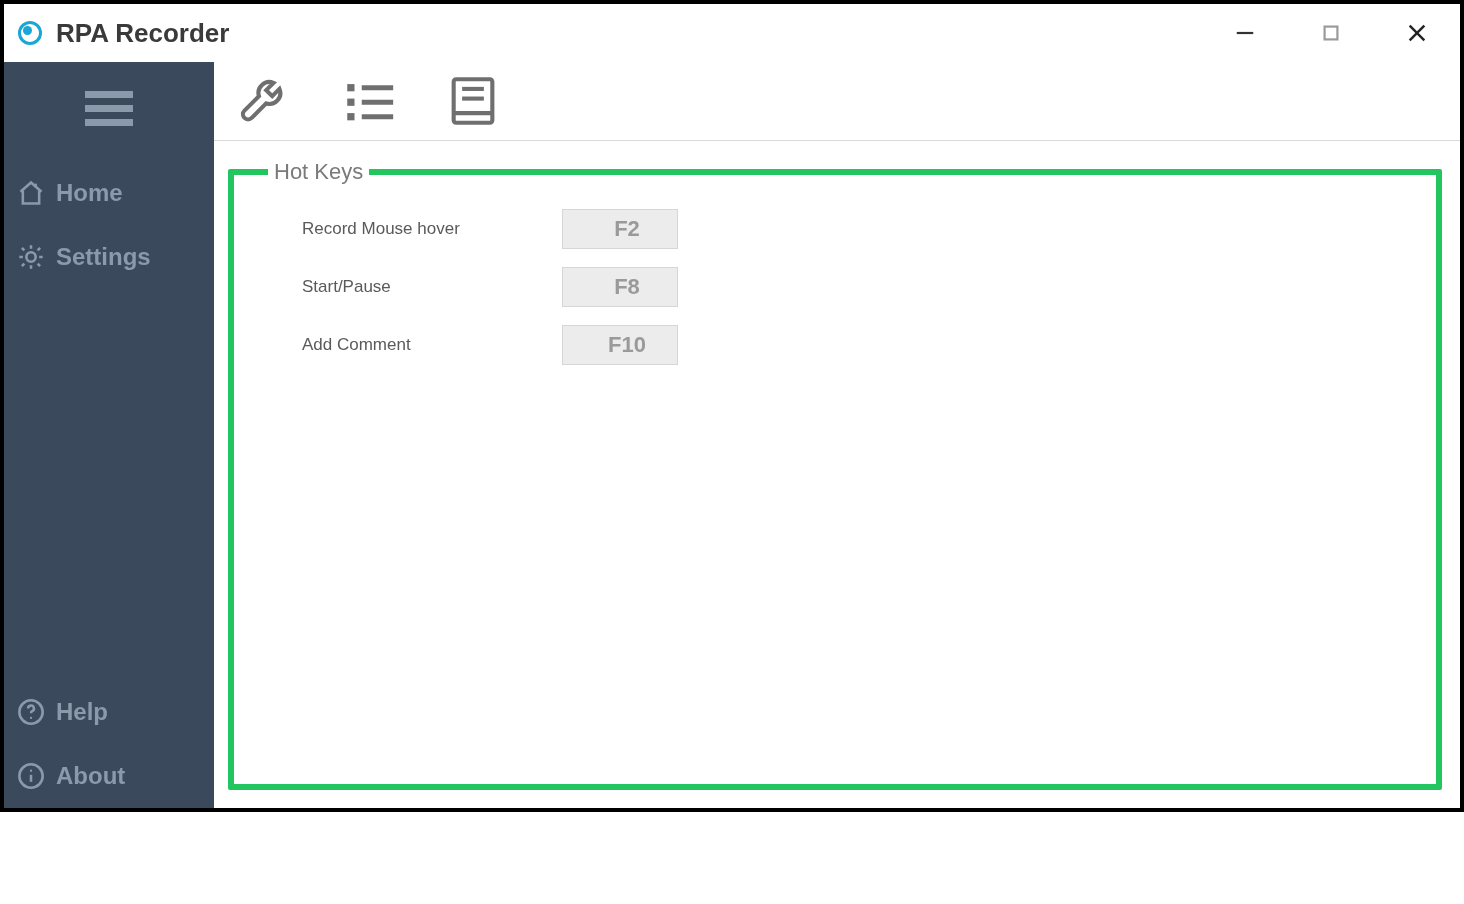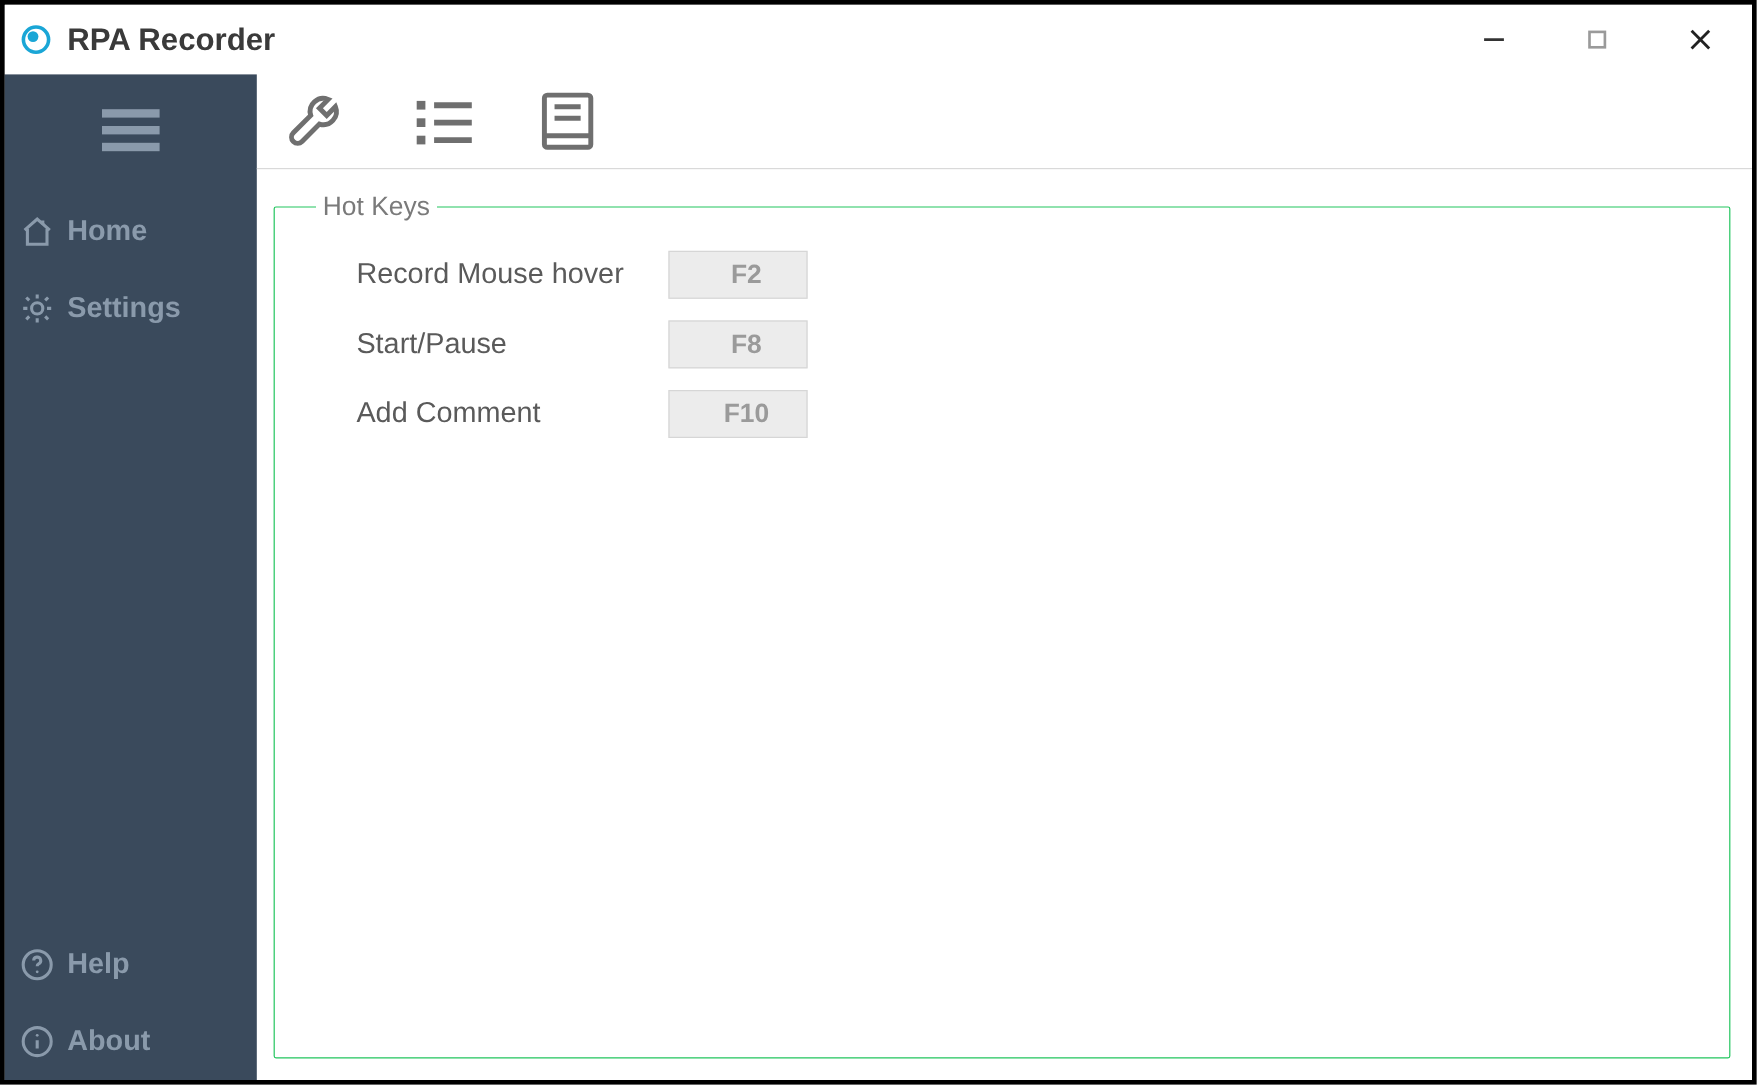--- a/index.html
+++ b/index.html
@@ -5,21 +5,21 @@
   * { box-sizing: border-box; }
   html, body {
     margin: 0; padding: 0;
     width: 1464px; height: 904px;
     font-family: "Segoe UI", Arial, sans-serif;
     background: #ffffff;
     color: #4a4a4a;
     overflow: hidden;
   }
   .window {
-    width: 1464px; height: 904px;
+    width: 1464px; height: 812px;
     border: 4px solid #000;
     display: flex;
     flex-direction: column;
     background: #fff;
   }
   
   .titlebar {
     height: 58px;
     display: flex;
     align-items: center;
@@ -115,21 +115,21 @@
   .toolbar .tb-btn {
     display: flex; align-items: center; justify-content: center;
   }
   .toolbar .tb-btn svg { width: 58px; height: 58px; stroke: #6f6f6f; }
 
   .content {
     flex: 1;
     padding: 18px 18px 18px 14px;
   }
   fieldset.group {
-    border: 1px solid #22c55e;
+    border: 6px solid #22c55e;
     border-radius: 2px;
     height: 100%;
     margin: 0;
     padding: 24px 28px;
   }
   fieldset.group > legend {
     font-size: 22px;
     color: #7a7a7a;
     padding: 0 6px;
     margin-left: 6px;
@@ -151,21 +151,21 @@
     margin-left: 12px;
   }
 
   .hotkey-row {
     display: flex;
     align-items: center;
     margin: 0 0 18px 40px;
   }
   .hotkey-row .hk-label {
     width: 260px;
-    font-size: 24px;
+    font-size: 17px;
     color: #5a5a5a;
   }
   .hotkey-row .hk-btn {
     width: 116px;
     height: 40px;
     background: #ececec;
     border: 1px solid #d6d6d6;
     display: flex;
     align-items: center;
     justify-content: center;

